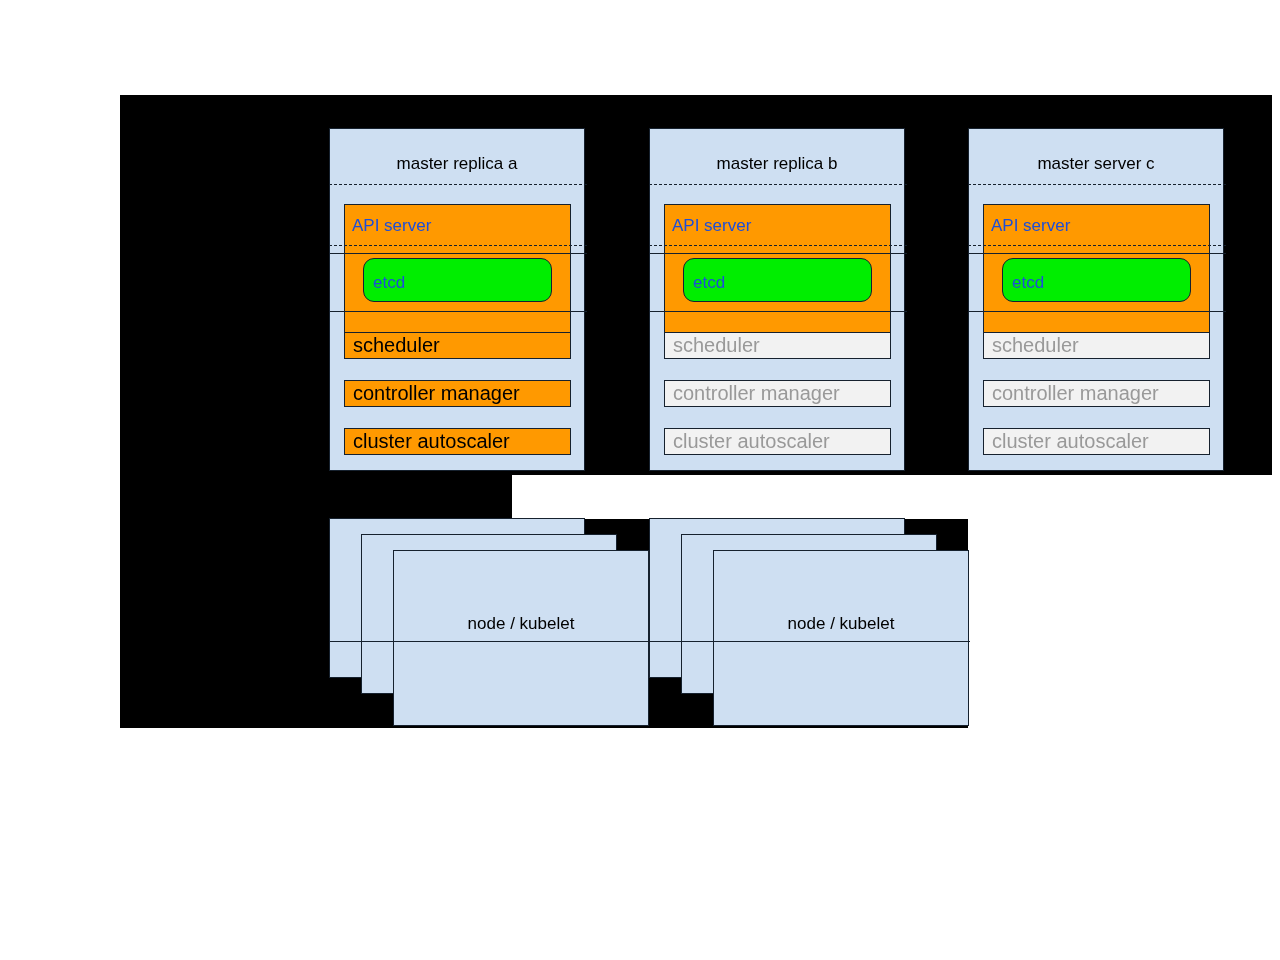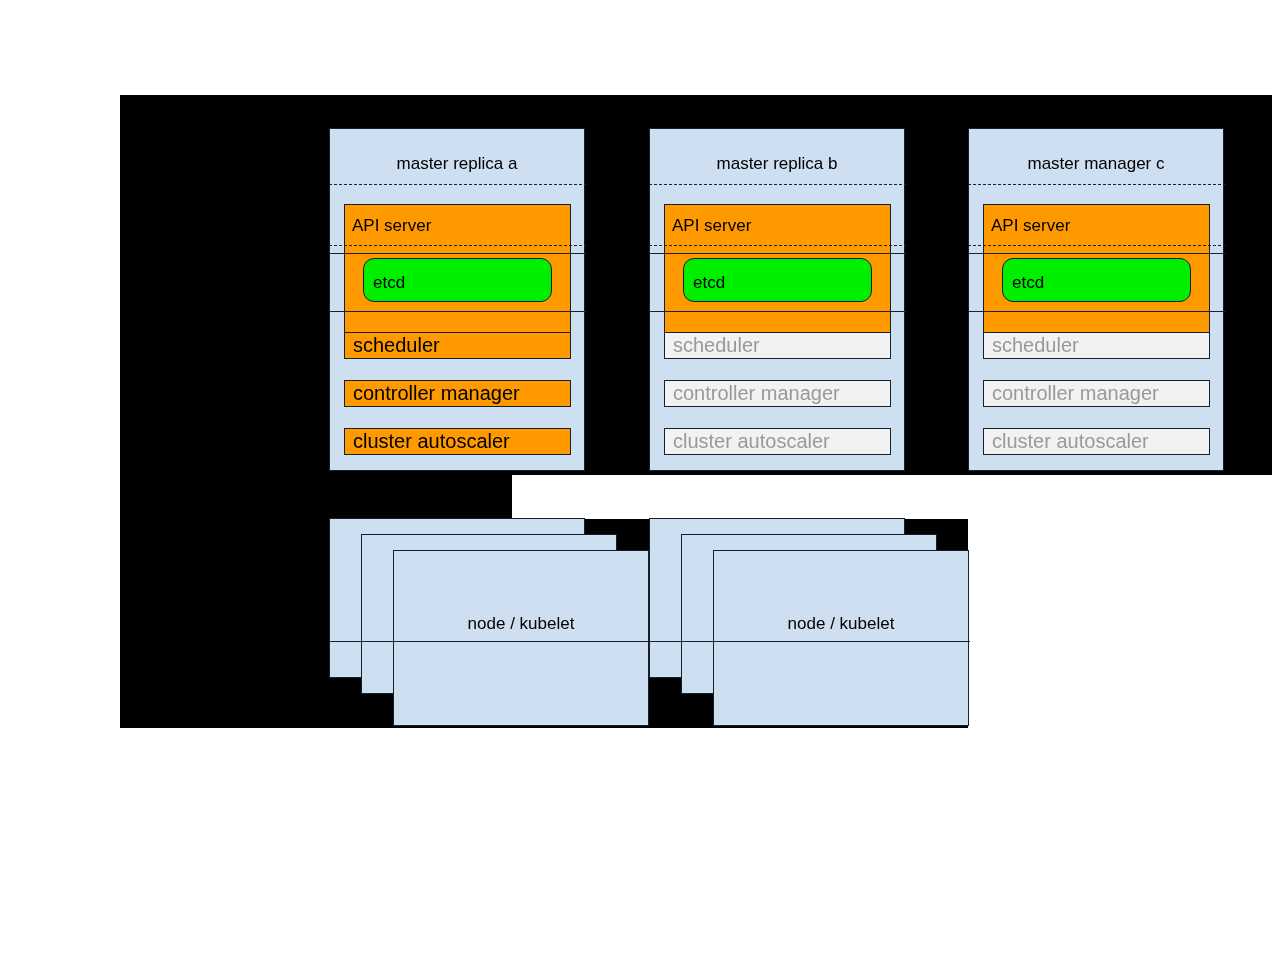--- a/index.html
+++ b/index.html
@@ -40,21 +40,21 @@
     background: #ff9900;
   }
   .green {
     background: #00ee00;
     border-radius: 11px;
   }
 
   .lbl {
     position: absolute;
     font-size: 17px;
-    color: #000000;
+    color: #1d4ed8;
     white-space: nowrap;
     line-height: 1;
   }
 
   
   .replica-title {
     position: absolute;
     top: 26px;
     left: 0;
     right: 0;
@@ -141,21 +141,21 @@
     <div class="box green" style="left:33px; top:129px; width:189px; height:44px;"></div>
     <div class="lbl" style="left:43px; top:145px;">etcd</div>
     <div class="solidline" style="left:-1px; top:182px; width:258px;"></div>
 
     <div class="rowitem off" style="left:14px; top:203px; width:227px;">scheduler</div>
     <div class="rowitem off" style="left:14px; top:251px; width:227px;">controller manager</div>
     <div class="rowitem off" style="left:14px; top:299px; width:227px;">cluster autoscaler</div>
   </div>
 
   <div class="box blue" style="left:968px; top:128px; width:256px; height:343px;">
-    <div class="replica-title">master manager c</div>
+    <div class="replica-title">master server c</div>
     <div class="dash" style="left:-1px; top:55px; width:258px;"></div>
     <div class="box orange" style="left:14px; top:75px; width:227px; height:133px;"></div>
     <div class="lbl" style="left:22px; top:88px;">API server</div>
     <div class="dash" style="left:-1px; top:116px; width:258px;"></div>
     <div class="solidline" style="left:-1px; top:124px; width:258px;"></div>
     <div class="box green" style="left:33px; top:129px; width:189px; height:44px;"></div>
     <div class="lbl" style="left:43px; top:145px;">etcd</div>
     <div class="solidline" style="left:-1px; top:182px; width:258px;"></div>
 
     <div class="rowitem off" style="left:14px; top:203px; width:227px;">scheduler</div>

